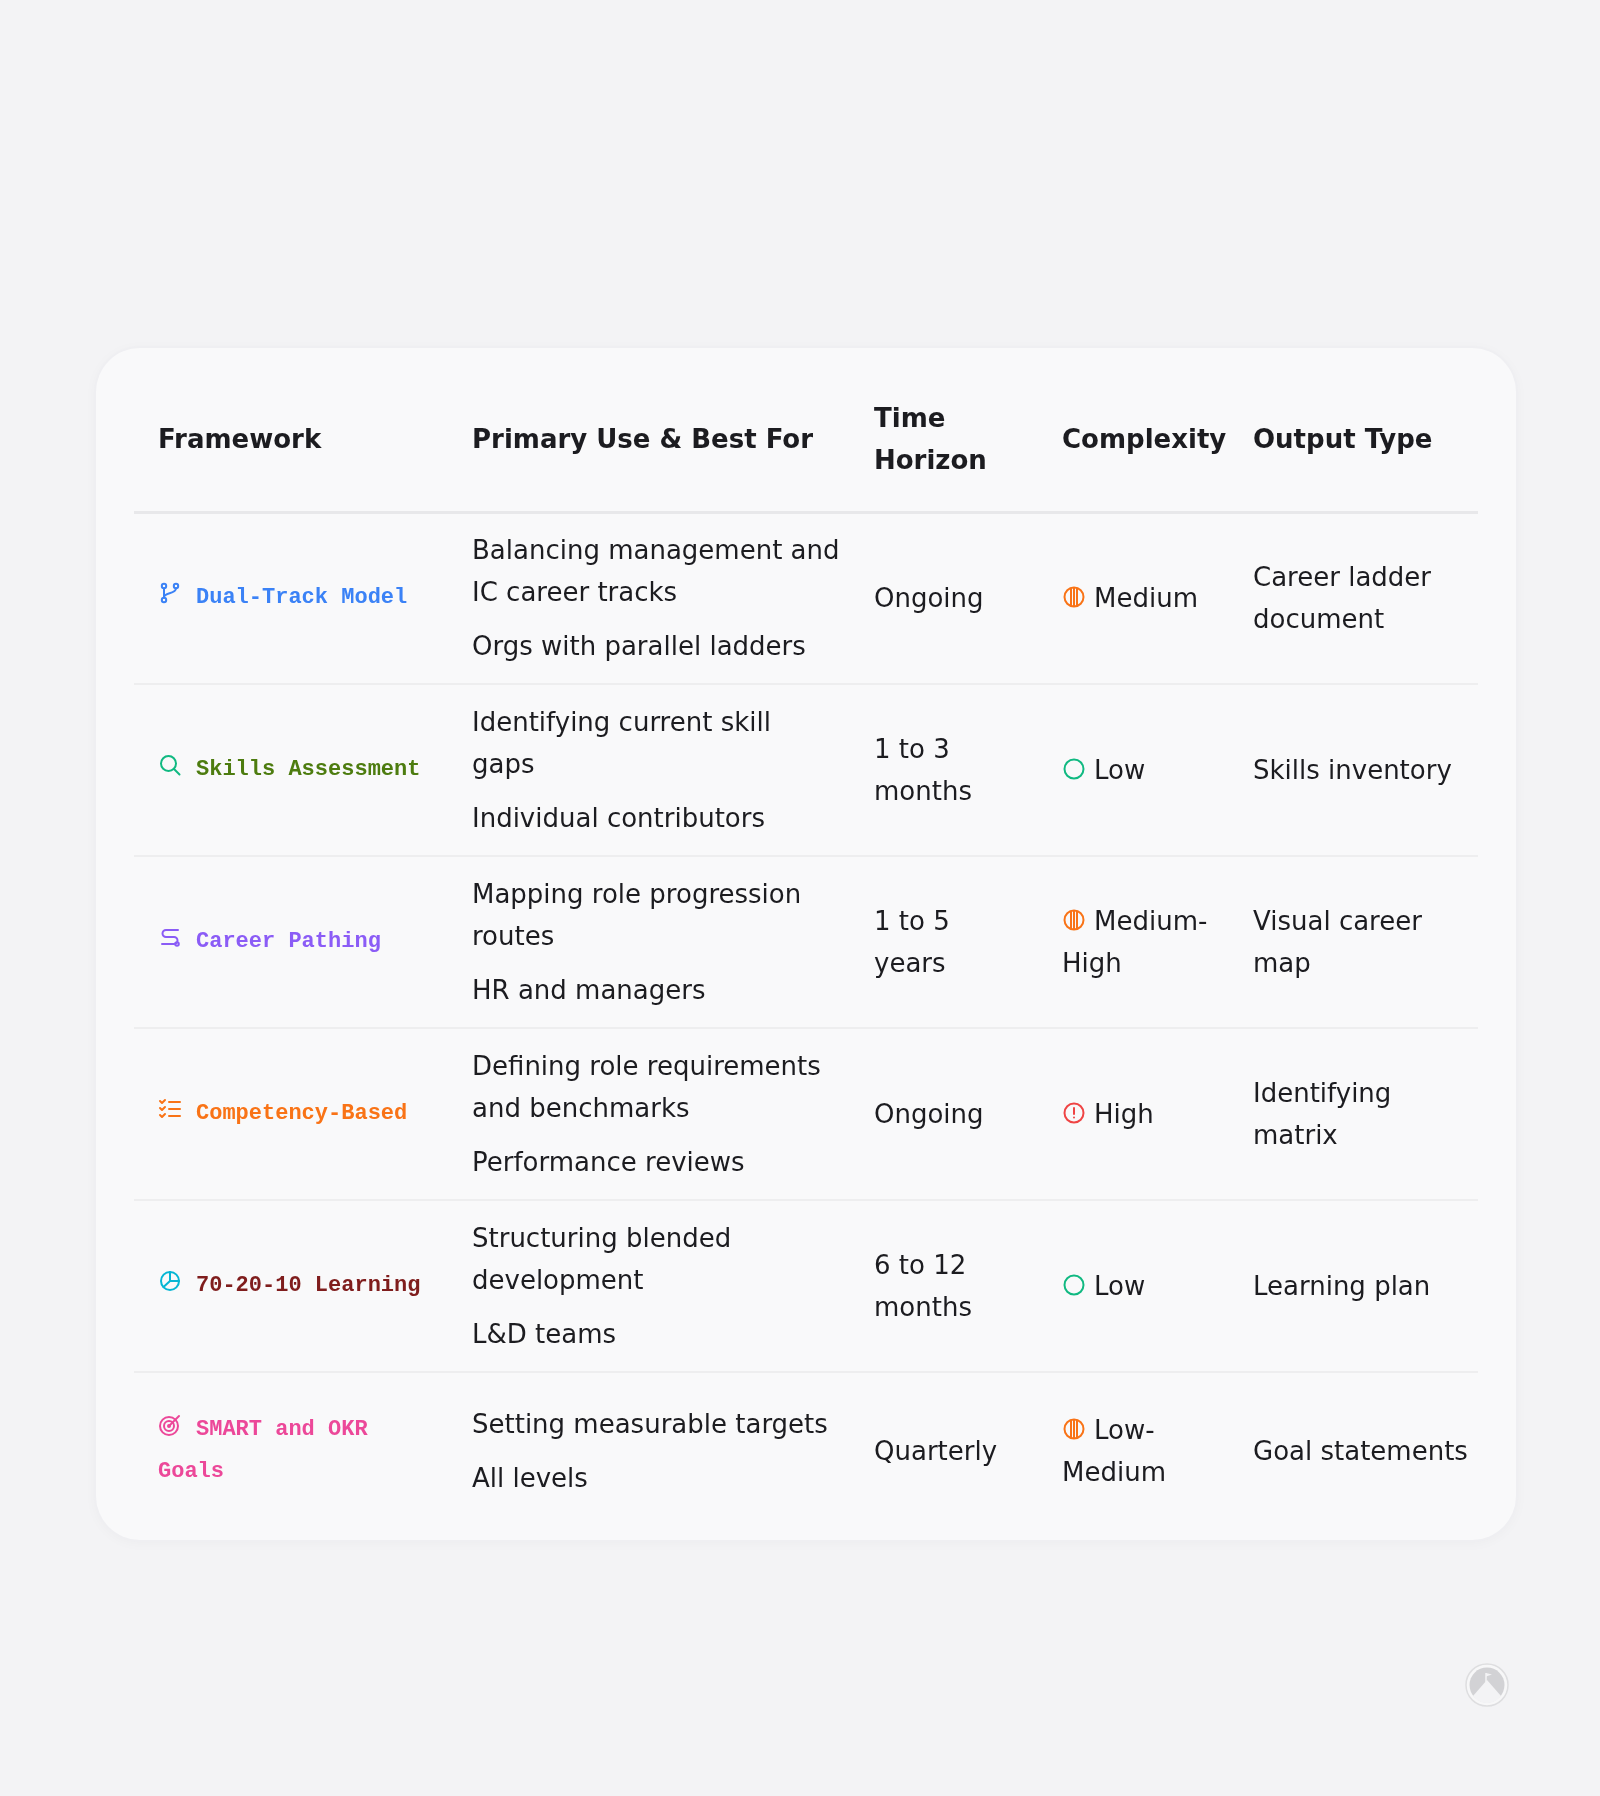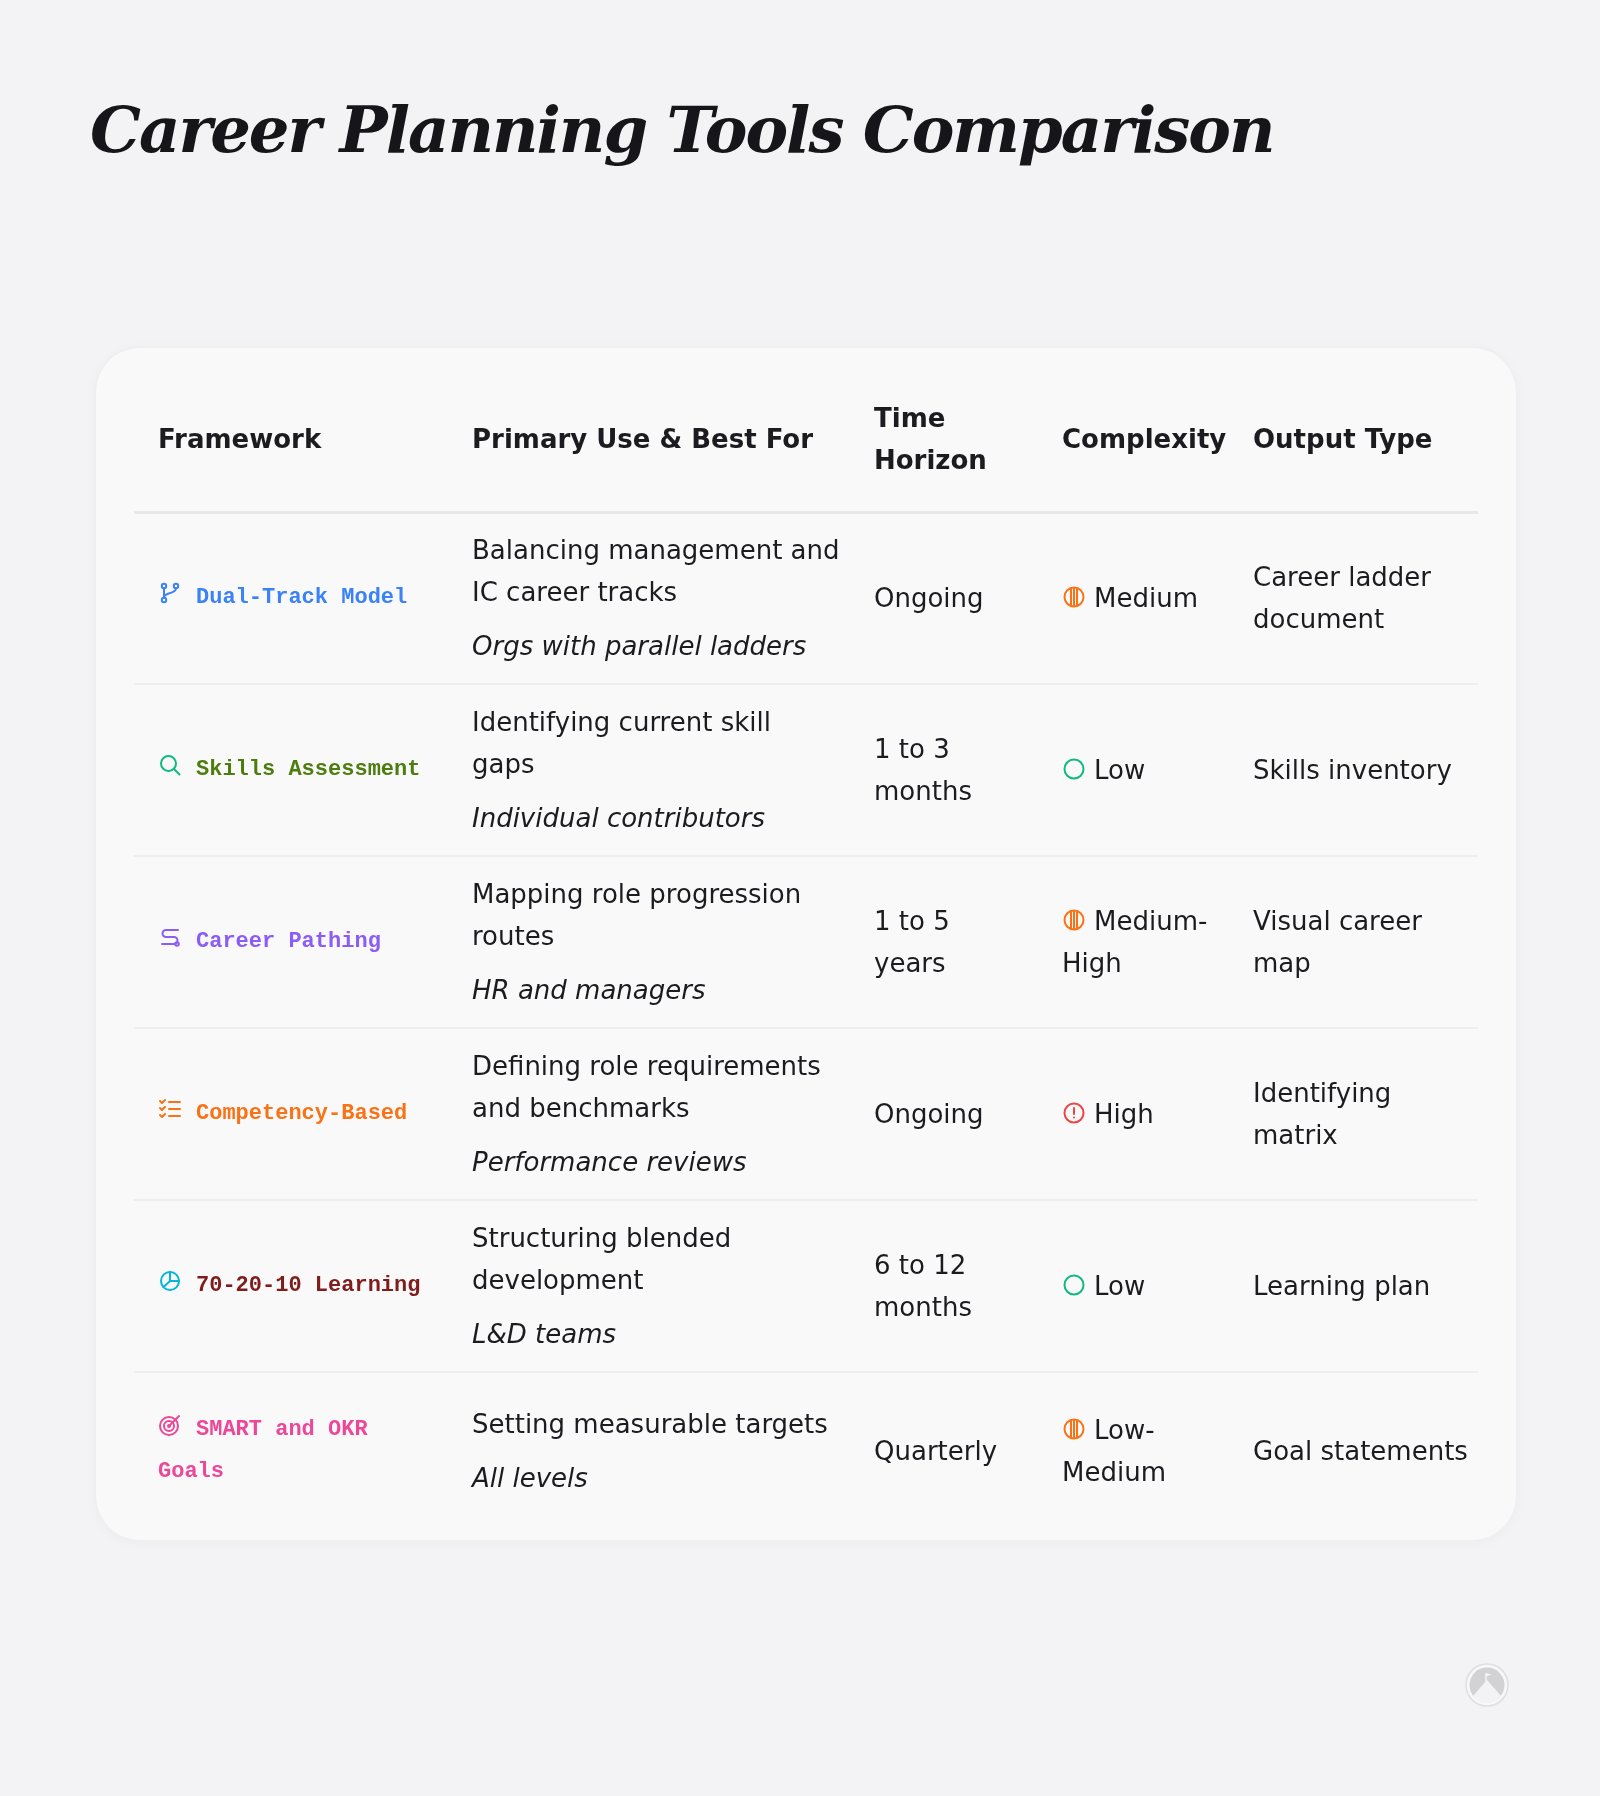--- a/index.html
+++ b/index.html
@@ -82,21 +82,21 @@
       font-size: 22px;
       line-height: 42px;
       font-family: Liberation Mono, monospace;
     }
     .fw svg {
       width: 24px; height: 24px;
       vertical-align: -2px;
       margin-right: 14px;
     }
     .use p { line-height: 42px; }
-    .use p + p { margin-top: 12px; font-style: italic; }
+    .use p + p { margin-top: 12px; }
     .cx svg {
       width: 24px; height: 24px;
       vertical-align: -2px;
       margin-right: 8px;
     }
     .footnote {
       position: absolute;
       left: 120px;
       top: 1584px;
       font-size: 26px;
@@ -108,21 +108,20 @@
       left: 1465px;
       top: 1663px;
       width: 44px;
       height: 44px;
     }
   </style>
 </head>
 <body>
 
 <div class="page">
-  <h1 class="title">Career Planning Tools Comparison</h1>
 
   <div class="card">
     <table>
       <colgroup>
         <col class="c1">
           <col class="c2">
           <col class="c3">
           <col class="c4">
           <col class="c5">
       </colgroup>

